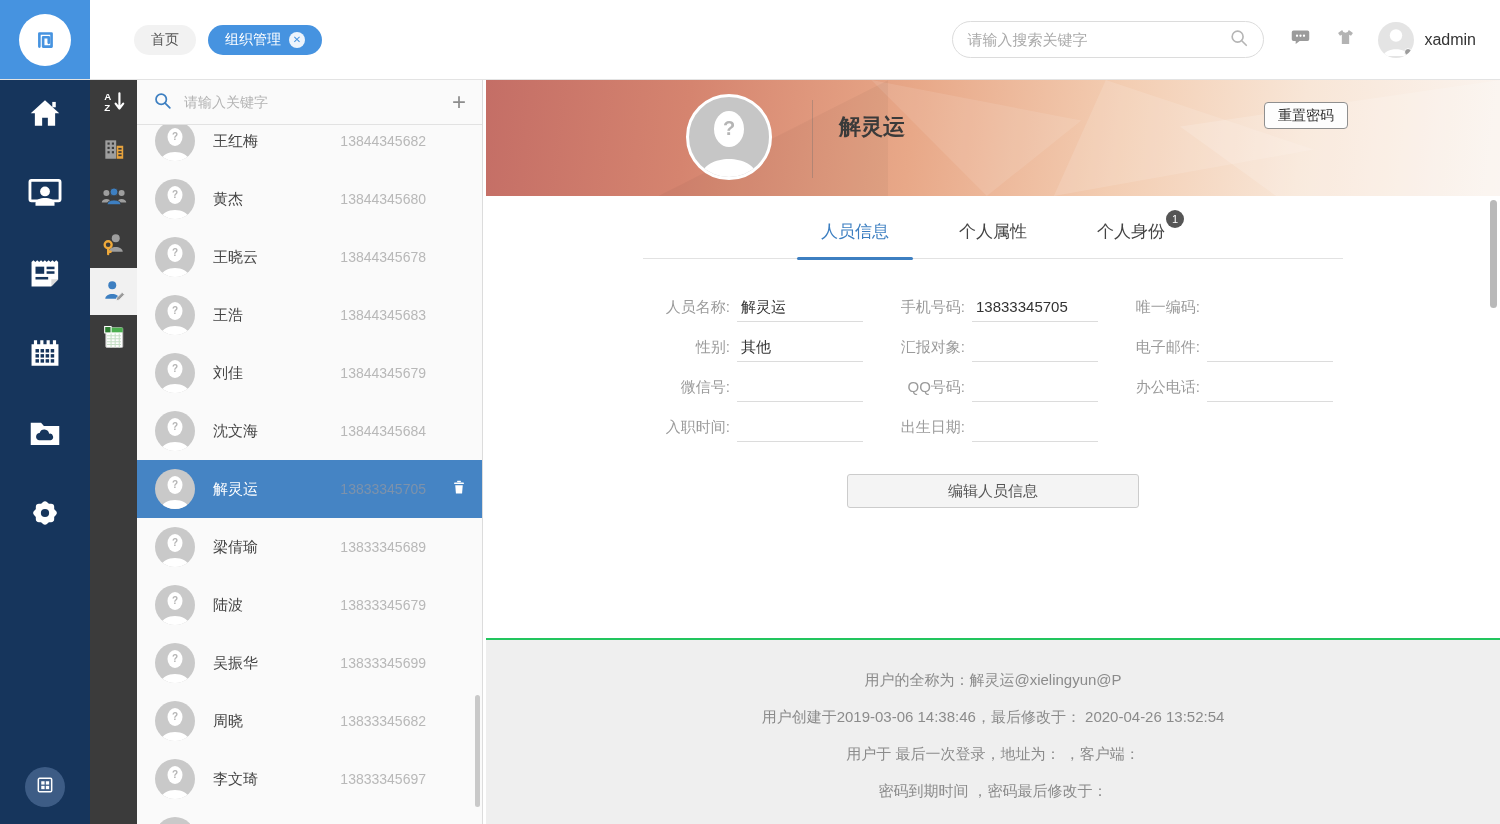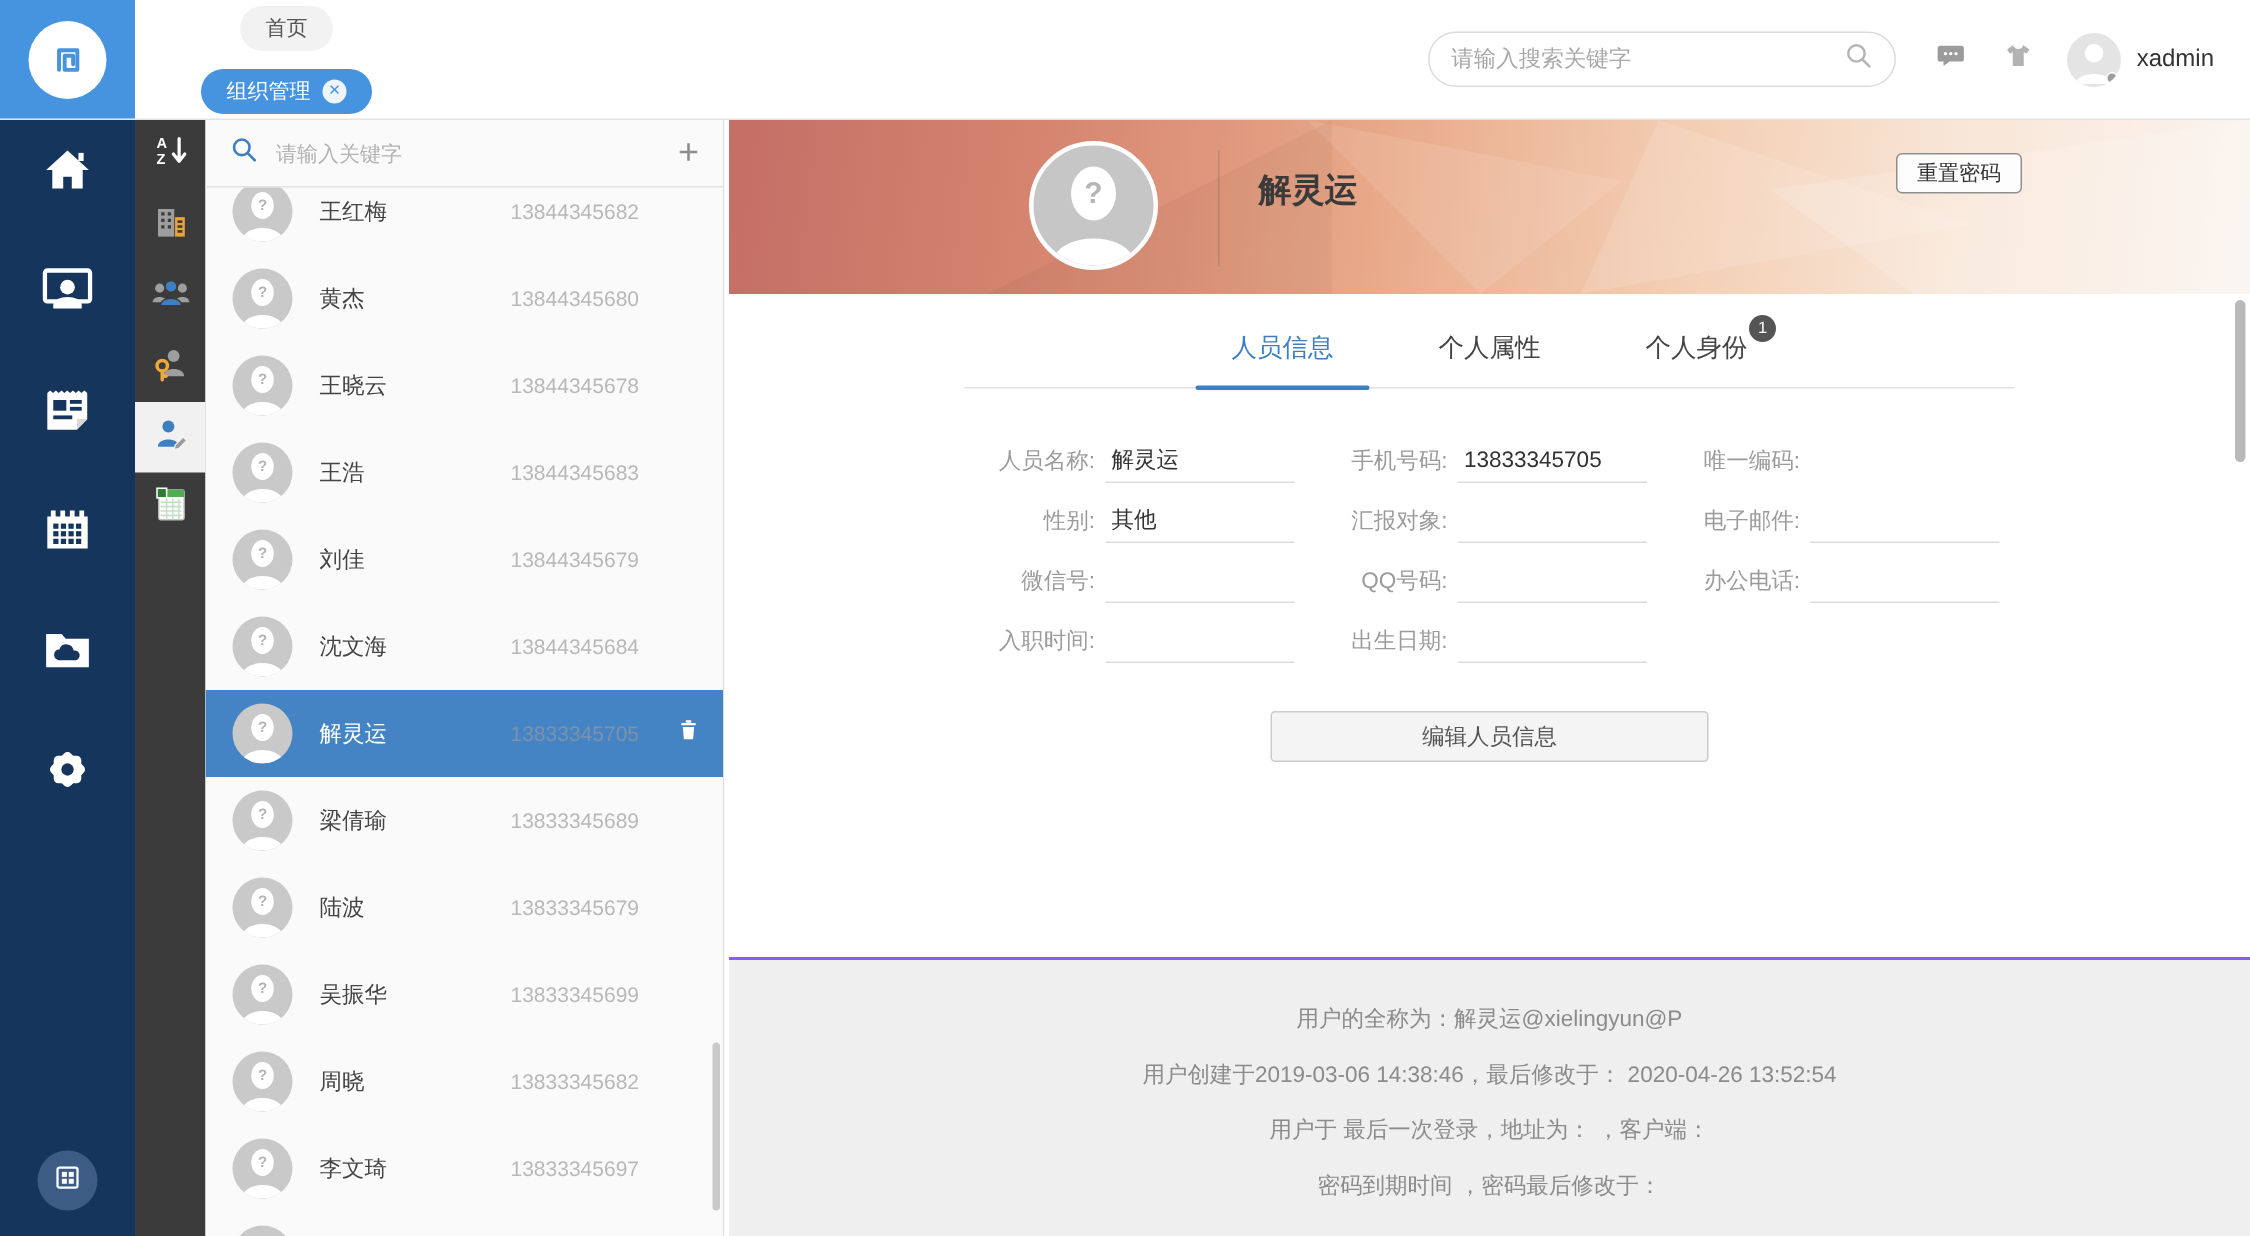--- a/index.html
+++ b/index.html
@@ -6,21 +6,21 @@
   html,body { width:1500px; height:824px; overflow:hidden; background:#fff;
     font-family:"Liberation Sans","DejaVu Sans",sans-serif; }
 
   
   .topbar { height:80px; display:flex; align-items:center; background:#fff;
     border-bottom:1px solid #e3e3e3; }
   .logo-box { width:90px; height:79px; background:#4693e0; display:flex;
     align-items:center; justify-content:center; flex:none; }
   .logo-circle { width:52px; height:52px; background:#fff; border-radius:50%;
     display:flex; align-items:center; justify-content:center; }
-  .nav-tabs { margin-left:44px; display:flex; gap:12px; align-items:center;flex-direction:column; }
+  .nav-tabs { margin-left:44px; display:flex; gap:12px; align-items:center; }
   .pill { height:30px; border-radius:15px; padding:0 17px; display:flex; align-items:center;
     font-size:14px; color:#555; background:#f2f2f2; cursor:default; }
   .pill.active { background:#4693e0; color:#fff; gap:8px; }
   .close-dot { width:16px; height:16px; border-radius:50%; background:rgba(255,255,255,.9);
     color:#4693e0; font-size:10px; line-height:16px; text-align:center; font-weight:bold; }
   .top-search { margin-left:auto; width:312px; height:37px; border:1px solid #dcdcdc;
     border-radius:19px; display:flex; align-items:center; padding:0 14px; }
   .top-search input { border:0; outline:0; flex:1; font-size:15px; color:#666;
     font-family:inherit; background:transparent; }
   .top-search input::placeholder { color:#a9a9a9; }
@@ -109,21 +109,21 @@
   .field { display:flex; align-items:center; height:40px; }
   .field-label { width:84px; flex:none; text-align:right; font-size:15px; color:#9b9b9b;
     padding-right:7px; white-space:nowrap; }
   .field-value { flex:1; border-bottom:1px solid #dcdcdc; font-size:15px; color:#333;
     height:29px; line-height:27px; padding-left:4px; white-space:nowrap; overflow:hidden; }
 
   .edit-btn { display:block; margin:27px auto 0; width:292px; height:34px;
     background:#f4f4f4; border:1px solid #cccccc; border-radius:3px; font-size:15px;
     color:#555; font-family:inherit; cursor:pointer; }
 
-  .detail-footer { flex:none; height:186px; background:#efefef; border-top:2px solid #8b5cf6;
+  .detail-footer { flex:none; height:186px; background:#efefef; border-top:2px solid #22c55e;
     text-align:center; padding-top:21px; }
   .footer-line { font-size:15px; color:#8b8b8b; line-height:37px; }
 
   .main-scrollbar { position:absolute; right:3px; top:120px; width:7px; height:108px;
     background:#b9b9b9; border-radius:4px; }
 </style>
 </head>
 <body>
 
 <div class="topbar">

